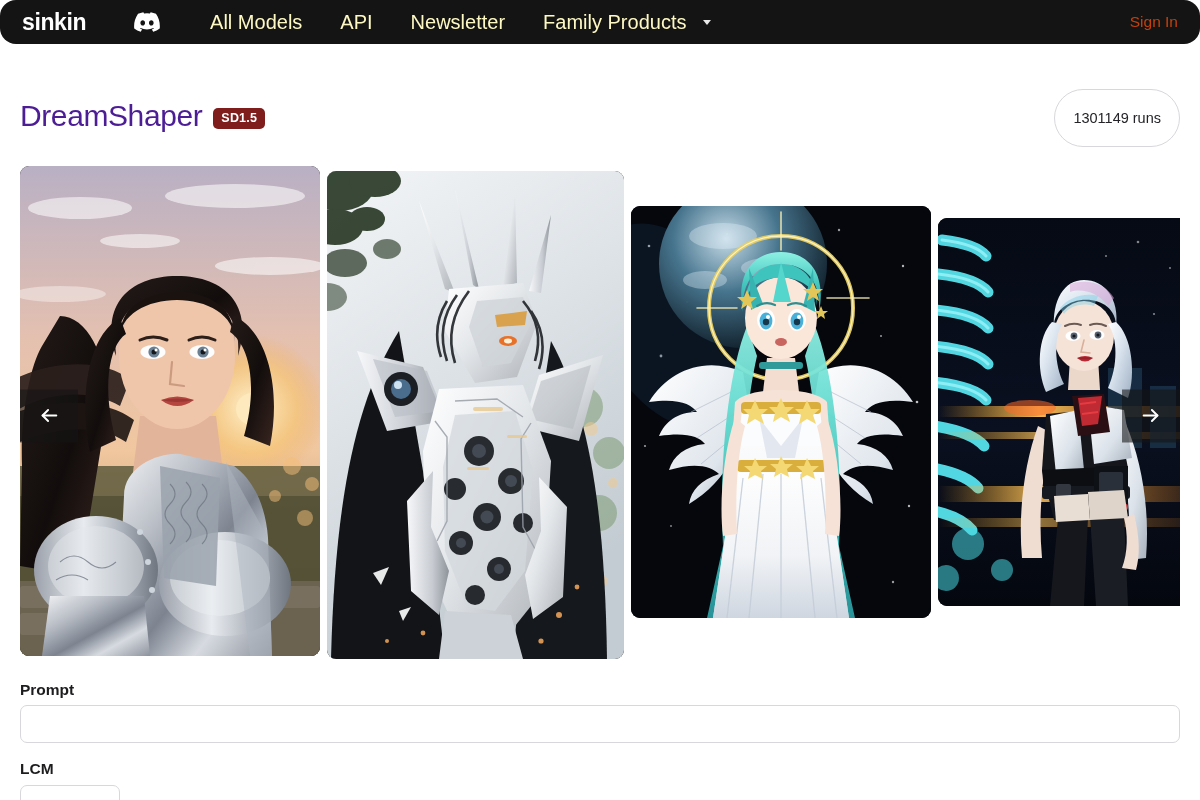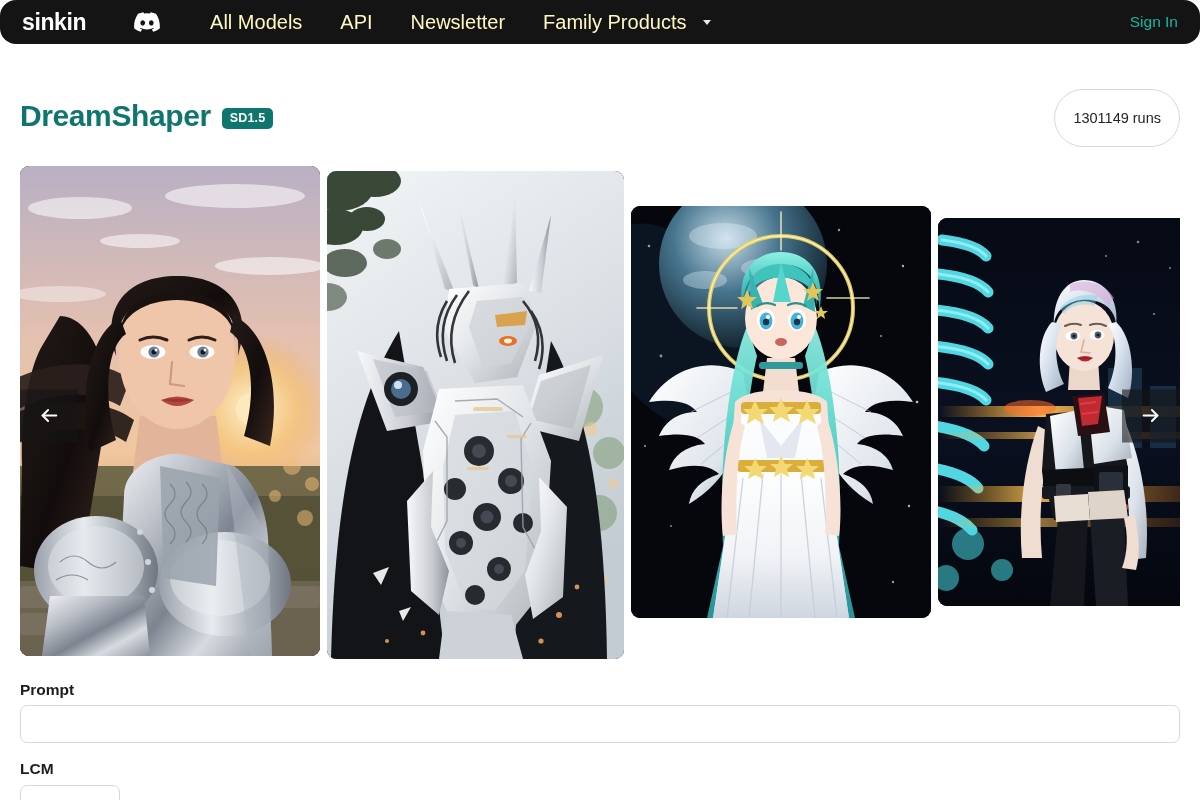--- a/index.html
+++ b/index.html
@@ -61,47 +61,47 @@
   }
   .caret {
     width: 0; height: 0;
     border-left: 4.5px solid transparent;
     border-right: 4.5px solid transparent;
     border-top: 5px solid #e9e9e9;
     display: block;
   }
   .nav-right { margin-left: auto; display: flex; align-items: center; }
   .signin {
-    color: #14b8a6;
+    color: #c2410c;
     font-size: 15.5px;
     text-decoration: none;
     cursor: pointer;
     line-height: 1;
   }
 
   
   .page { padding: 0 20px; }
 
   .title-row {
     display: flex;
     align-items: center;
     padding-top: 36px;
     padding-bottom: 12px;
   }
   .model-title {
     font-size: 30px;
-    font-weight: 700;
-    color: #0f766e;
+    font-weight: 400;
+    color: #4c1d95;
     letter-spacing: -0.4px;
     line-height: 1.05;
     text-align: center;
   }
   .version-badge {
     margin-left: 11px;
-    background: #0f766e;
+    background: #7f1d1d;
     color: #ffffff;
     font-size: 12.5px;
     font-weight: 700;
     padding: 3px 8px 4px;
     border-radius: 5px;
     letter-spacing: 0.2px;
     position: relative;
     top: 3px;
   }
   .runs-pill {

